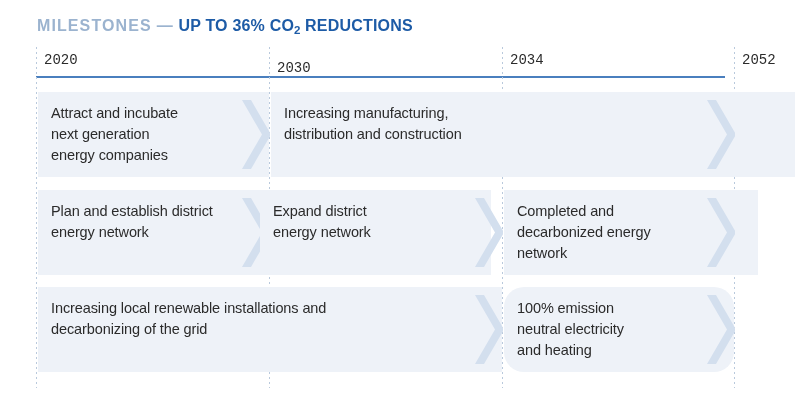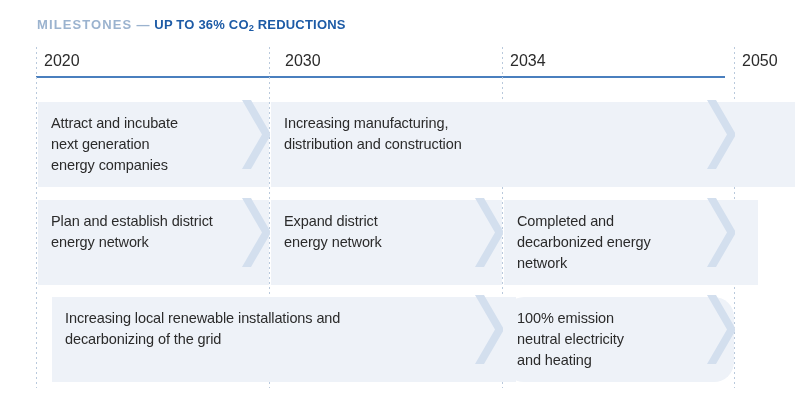--- a/index.html
+++ b/index.html
@@ -13,21 +13,21 @@
     font-family: "Liberation Sans", sans-serif;
     overflow: hidden;
     position: relative;
   }
 
   
   .title-bar {
     position: absolute;
     left: 37px;
     top: 17px;
-    font-size: 13px;
+    font-size: 16px;
     font-weight: bold;
     letter-spacing: 0.3px;
     white-space: nowrap;
   }
   .title-light {
     color: #9bb3cf;
     letter-spacing: 1.1px;
   }
   .title-dash {
     color: #9bb3cf;
@@ -74,41 +74,40 @@
       rgba(255,255,255,0) 2px, rgba(255,255,255,0) 5px
     );
     background-size: 1px 5px;
     background-repeat: repeat-y;
   }
 
   
   .year-label {
     position: absolute;
     top: 52px;
-    font-size: 16px;
+    font-size: 14px;
     color: #2b2b2b;
-    font-family: Liberation Sans, sans-serif;
+    font-family: Liberation Mono, monospace;
     white-space: nowrap;
   }
 
   
   .row {
     position: absolute;
     height: 85px;
   }
   .row-1 { top: 92px; }
   .row-2 { top: 190px; }
   .row-3 { top: 287px; }
 
   .band {
     position: absolute;
     top: 0;
     height: 85px;
     background: #eef2f8;
-    margin-top: 10px;
   }
 
   .band-text {
     position: absolute;
     left: 13px;
     top: 11px;
     font-size: 14.5px;
     line-height: 1.46;
     color: #2b2b2b;
     white-space: pre-line;
@@ -135,23 +134,23 @@
   </div>
 
   <div class="axis-line"></div>
 
   <div class="gridline" style="left:36px;"></div>
   <div class="gridline" style="left:269px;"></div>
   <div class="gridline" style="left:502px;"></div>
   <div class="gridline" style="left:734px;"></div>
 
   <div class="year-label" style="left:44px;">2020</div>
-  <div class="year-label" style="left:285px;">2030</div>
+  <div class="year-label" style="left:277px;margin-top:8px;">2030</div>
   <div class="year-label" style="left:510px;">2034</div>
-  <div class="year-label" style="left:742px;">2050</div>
+  <div class="year-label" style="left:742px;">2052</div>
 
   <div class="row row-1">
     <div class="band" style="left:38px; width:231px;">
       <div class="band-text">Attract and incubate
 next generation
 energy companies</div>
     </div>
     <div class="chevron" style="left:236px;">
       <svg width="34" height="85" viewBox="0 0 34 85" xmlns="http://www.w3.org/2000/svg">
         <path d="M6 8 L26 42.5 L6 77 L15 77 L35 42.5 L15 8 Z" fill="#d3dfee"></path>
@@ -163,31 +162,31 @@
 distribution and construction</div>
     </div>
     <div class="chevron" style="left:701px;">
       <svg width="34" height="85" viewBox="0 0 34 85" xmlns="http://www.w3.org/2000/svg">
         <path d="M6 8 L26 42.5 L6 77 L15 77 L35 42.5 L15 8 Z" fill="#d3dfee"></path>
       </svg>
     </div>
   </div>
 
   <div class="row row-2">
-    <div class="band" style="left:38px; width:231px;">
+    <div class="band" style="left:38px; width:204px;padding-left:19px;">
       <div class="band-text">Plan and establish district
 energy network</div>
     </div>
     <div class="chevron" style="left:236px;">
       <svg width="34" height="85" viewBox="0 0 34 85" xmlns="http://www.w3.org/2000/svg">
         <path d="M6 8 L26 42.5 L6 77 L15 77 L35 42.5 L15 8 Z" fill="#d3dfee"></path>
       </svg>
     </div>
 
-    <div class="band" style="left:271px; width:231px;">
+    <div class="band" style="left:260px; width:231px;">
       <div class="band-text">Expand district
 energy network</div>
     </div>
     <div class="chevron" style="left:469px;">
       <svg width="34" height="85" viewBox="0 0 34 85" xmlns="http://www.w3.org/2000/svg">
         <path d="M6 8 L26 42.5 L6 77 L15 77 L35 42.5 L15 8 Z" fill="#d3dfee"></path>
       </svg>
     </div>
 
     <div class="band" style="left:504px; width:230px;padding-left:24px;">
@@ -196,21 +195,21 @@
 network</div>
     </div>
     <div class="chevron" style="left:701px;">
       <svg width="34" height="85" viewBox="0 0 34 85" xmlns="http://www.w3.org/2000/svg">
         <path d="M6 8 L26 42.5 L6 77 L15 77 L35 42.5 L15 8 Z" fill="#d3dfee"></path>
       </svg>
     </div>
   </div>
 
   <div class="row row-3">
-    <div class="band" style="left:52px; width:464px;">
+    <div class="band" style="left:38px; width:464px;">
       <div class="band-text">Increasing local renewable installations and
 decarbonizing of the grid</div>
     </div>
     <div class="chevron" style="left:469px;">
       <svg width="34" height="85" viewBox="0 0 34 85" xmlns="http://www.w3.org/2000/svg">
         <path d="M6 8 L26 42.5 L6 77 L15 77 L35 42.5 L15 8 Z" fill="#d3dfee"></path>
       </svg>
     </div>
 
     <div class="band" style="left:504px; width:230px;border-radius:20px;">

